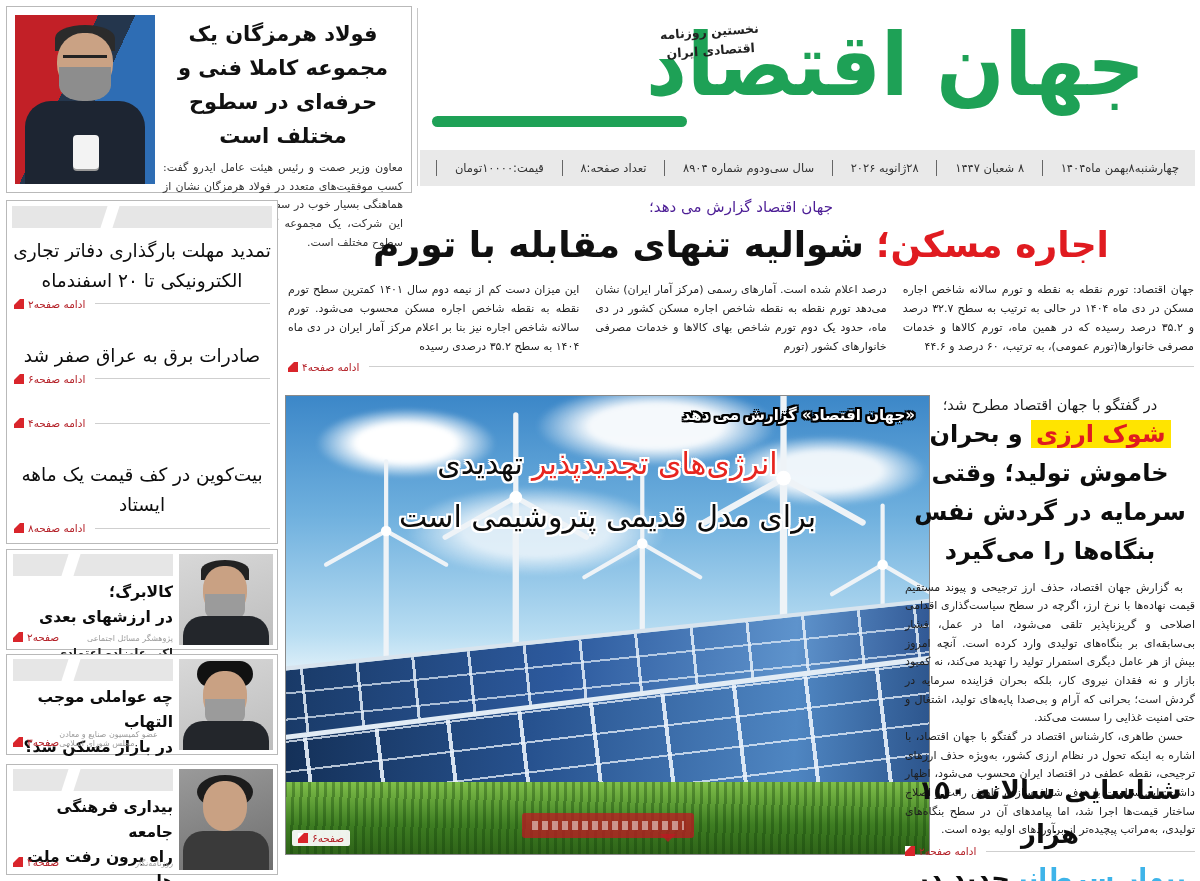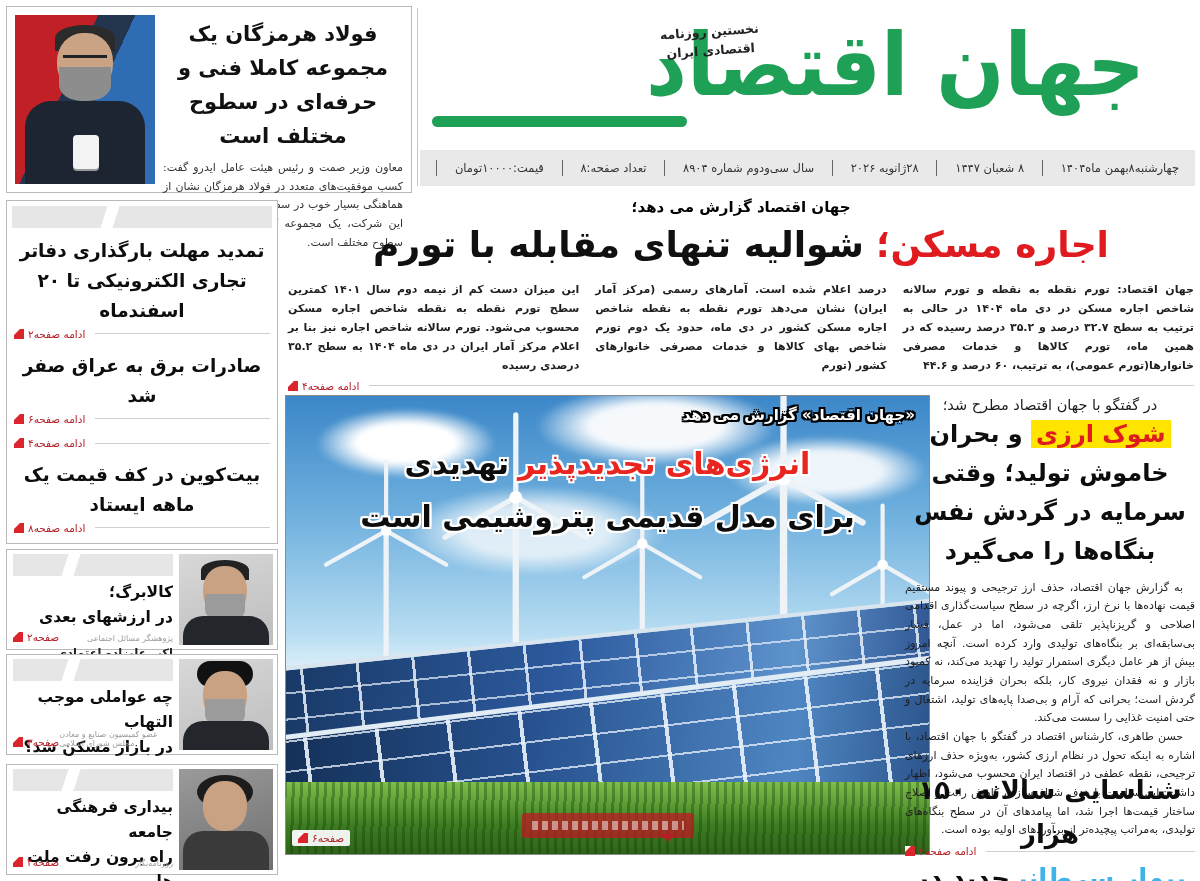--- a/index.html
+++ b/index.html
@@ -41,32 +41,32 @@
   .logo { position:absolute; right:55px; top:10px; color:#1ea156; font-size:80px; font-weight:bold;
     line-height:1.3; letter-spacing:-2px; transform:scaleY(1.08); transform-origin:top right; white-space:nowrap; }
   .logo-tail { position:absolute; left:432px; top:116px; width:255px; height:11px; background:#1ea156; border-radius:6px; }
   .tagline { position:absolute; left:645px; top:22px; width:130px; text-align:center; font-size:12.5px; font-weight:bold; color:#222; line-height:1.55; transform:rotate(-4deg); }
   .datebar { position:absolute; left:420px; top:150px; width:775px; height:36px; background:#e9e9e9;
     display:flex; align-items:center; justify-content:space-between; padding:0 16px; font-size:11.5px; color:#333; }
   .datebar .dv { width:1px; height:16px; background:#666; }
 
   
   .lead { position:absolute; left:288px; top:198px; width:906px; }
-  .lead-kicker { text-align:center; font-size:15px; color:#000000;font-weight:bold; }
+  .lead-kicker { text-align:center; font-size:15px; color:#4c1d95; }
   .lead-h { text-align:center; font-size:36px; font-weight:bold; line-height:1.5; color:#101010; margin-top:2px; }
   .lead-h .red { color:#e01b20; }
   .lead-h .blk { margin-right:12px; }
   .lead-cols { display:flex; direction:rtl; gap:16px; margin-top:9px; }
-  .lead-cols .col { flex:1; font-size:11px; line-height:1.72; text-align:justify; color:#1e1e1e;font-weight:bold; }
+  .lead-cols .col { flex:1; font-size:11px; line-height:1.72; text-align:justify; color:#1e1e1e; }
   .lead-tag { margin-top:4px; }
 
   
   .vitrine { left:6px; top:200px; width:272px; height:344px; padding:5px; display:flex; flex-direction:column; }
   .vit-items { flex:1; display:flex; flex-direction:column; justify-content:space-between; padding-top:8px; }
-  .vit-title { font-size:18.5px; font-weight:bold; line-height:1.62; text-align:center; color:#0d0d0d; }
+  .vit-title { font-size:18.5px; font-weight:normal; line-height:1.62; text-align:center; color:#0d0d0d; }
   .vit-tag { margin:2px 2px 4px 2px; }
 
   
   .op-box { left:6px; width:272px; padding:4px; }
   .op-a { top:549px; height:101px; }
   .op-b { top:654px; height:101px; }
   .op-c { top:764px; height:111px; }
   .op-photo { position:absolute; right:4px; top:4px; bottom:4px; width:94px; overflow:hidden; background:linear-gradient(160deg,#d8d8d8,#bdbdbd); }
   .op-photo .head { position:absolute; left:24px; top:12px; width:44px; height:50px; background:#c9a183; border-radius:46%; }
   .op-photo .hair { position:absolute; left:22px; top:6px; width:48px; height:20px; background:#222; border-radius:50% 50% 0 0; }
@@ -102,21 +102,21 @@
       repeating-linear-gradient(90deg, rgba(235,243,252,.9) 0 4px, transparent 4px 72px),
       repeating-linear-gradient(0deg, rgba(235,243,252,.75) 0 2px, transparent 2px 30px),
       linear-gradient(100deg,#10294c,#27528f 40%,#4f86c2 75%,#1f4278);
     border-top:5px solid #e2ecf5; }
   .grass { position:absolute; left:-10px; right:-10px; bottom:-6px; height:78px;
     background:
       repeating-linear-gradient(92deg, rgba(15,60,8,.35) 0 3px, transparent 3px 8px),
       linear-gradient(180deg,#7fbf4a,#3e7d22 55%,#2b5e17); }
   .ph-kicker { position:absolute; top:10px; right:14px; font-size:15px; font-weight:bold; color:#fff;
     text-shadow:-2px -2px 0 #000,2px -2px 0 #000,-2px 2px 0 #000,2px 2px 0 #000,0 2px 0 #000,0 -2px 0 #000,2px 0 0 #000,-2px 0 0 #000; }
-  .ph-h { position:absolute; top:42px; left:0; right:0; text-align:center; font-size:30px; font-weight:bold; line-height:1.75; color:#0c0c0c;
+  .ph-h { position:absolute; top:42px; left:0; right:0; text-align:center; font-size:30px; font-weight:normal; line-height:1.75; color:#0c0c0c;
     text-shadow:-2px -2px 0 #fff,2px -2px 0 #fff,-2px 2px 0 #fff,2px 2px 0 #fff,0 2px 0 #fff,0 -2px 0 #fff,2px 0 0 #fff,-2px 0 0 #fff; }
   .ph-h .red { color:#e8251f; }
   .ph-h .blk { margin-right:9px; }
   .ph-pagetag { position:absolute; left:6px; bottom:8px; background:rgba(255,255,255,.92); padding:2px 6px; border-radius:2px; }
   .watermark { position:absolute; left:50%; bottom:16px; transform:translateX(-50%); width:172px; height:25px;
     background:rgba(190,25,35,.75); border-radius:3px; }
   .watermark::before { content:""; position:absolute; left:10px; right:10px; top:8px; height:9px;
     background:repeating-linear-gradient(90deg, rgba(255,255,255,.8) 0 6px, transparent 6px 10px); opacity:.6; }
   .watermark::after { content:""; position:absolute; right:18px; bottom:-12px; border:8px solid transparent; border-top-color:rgba(190,25,35,.75); }
 

